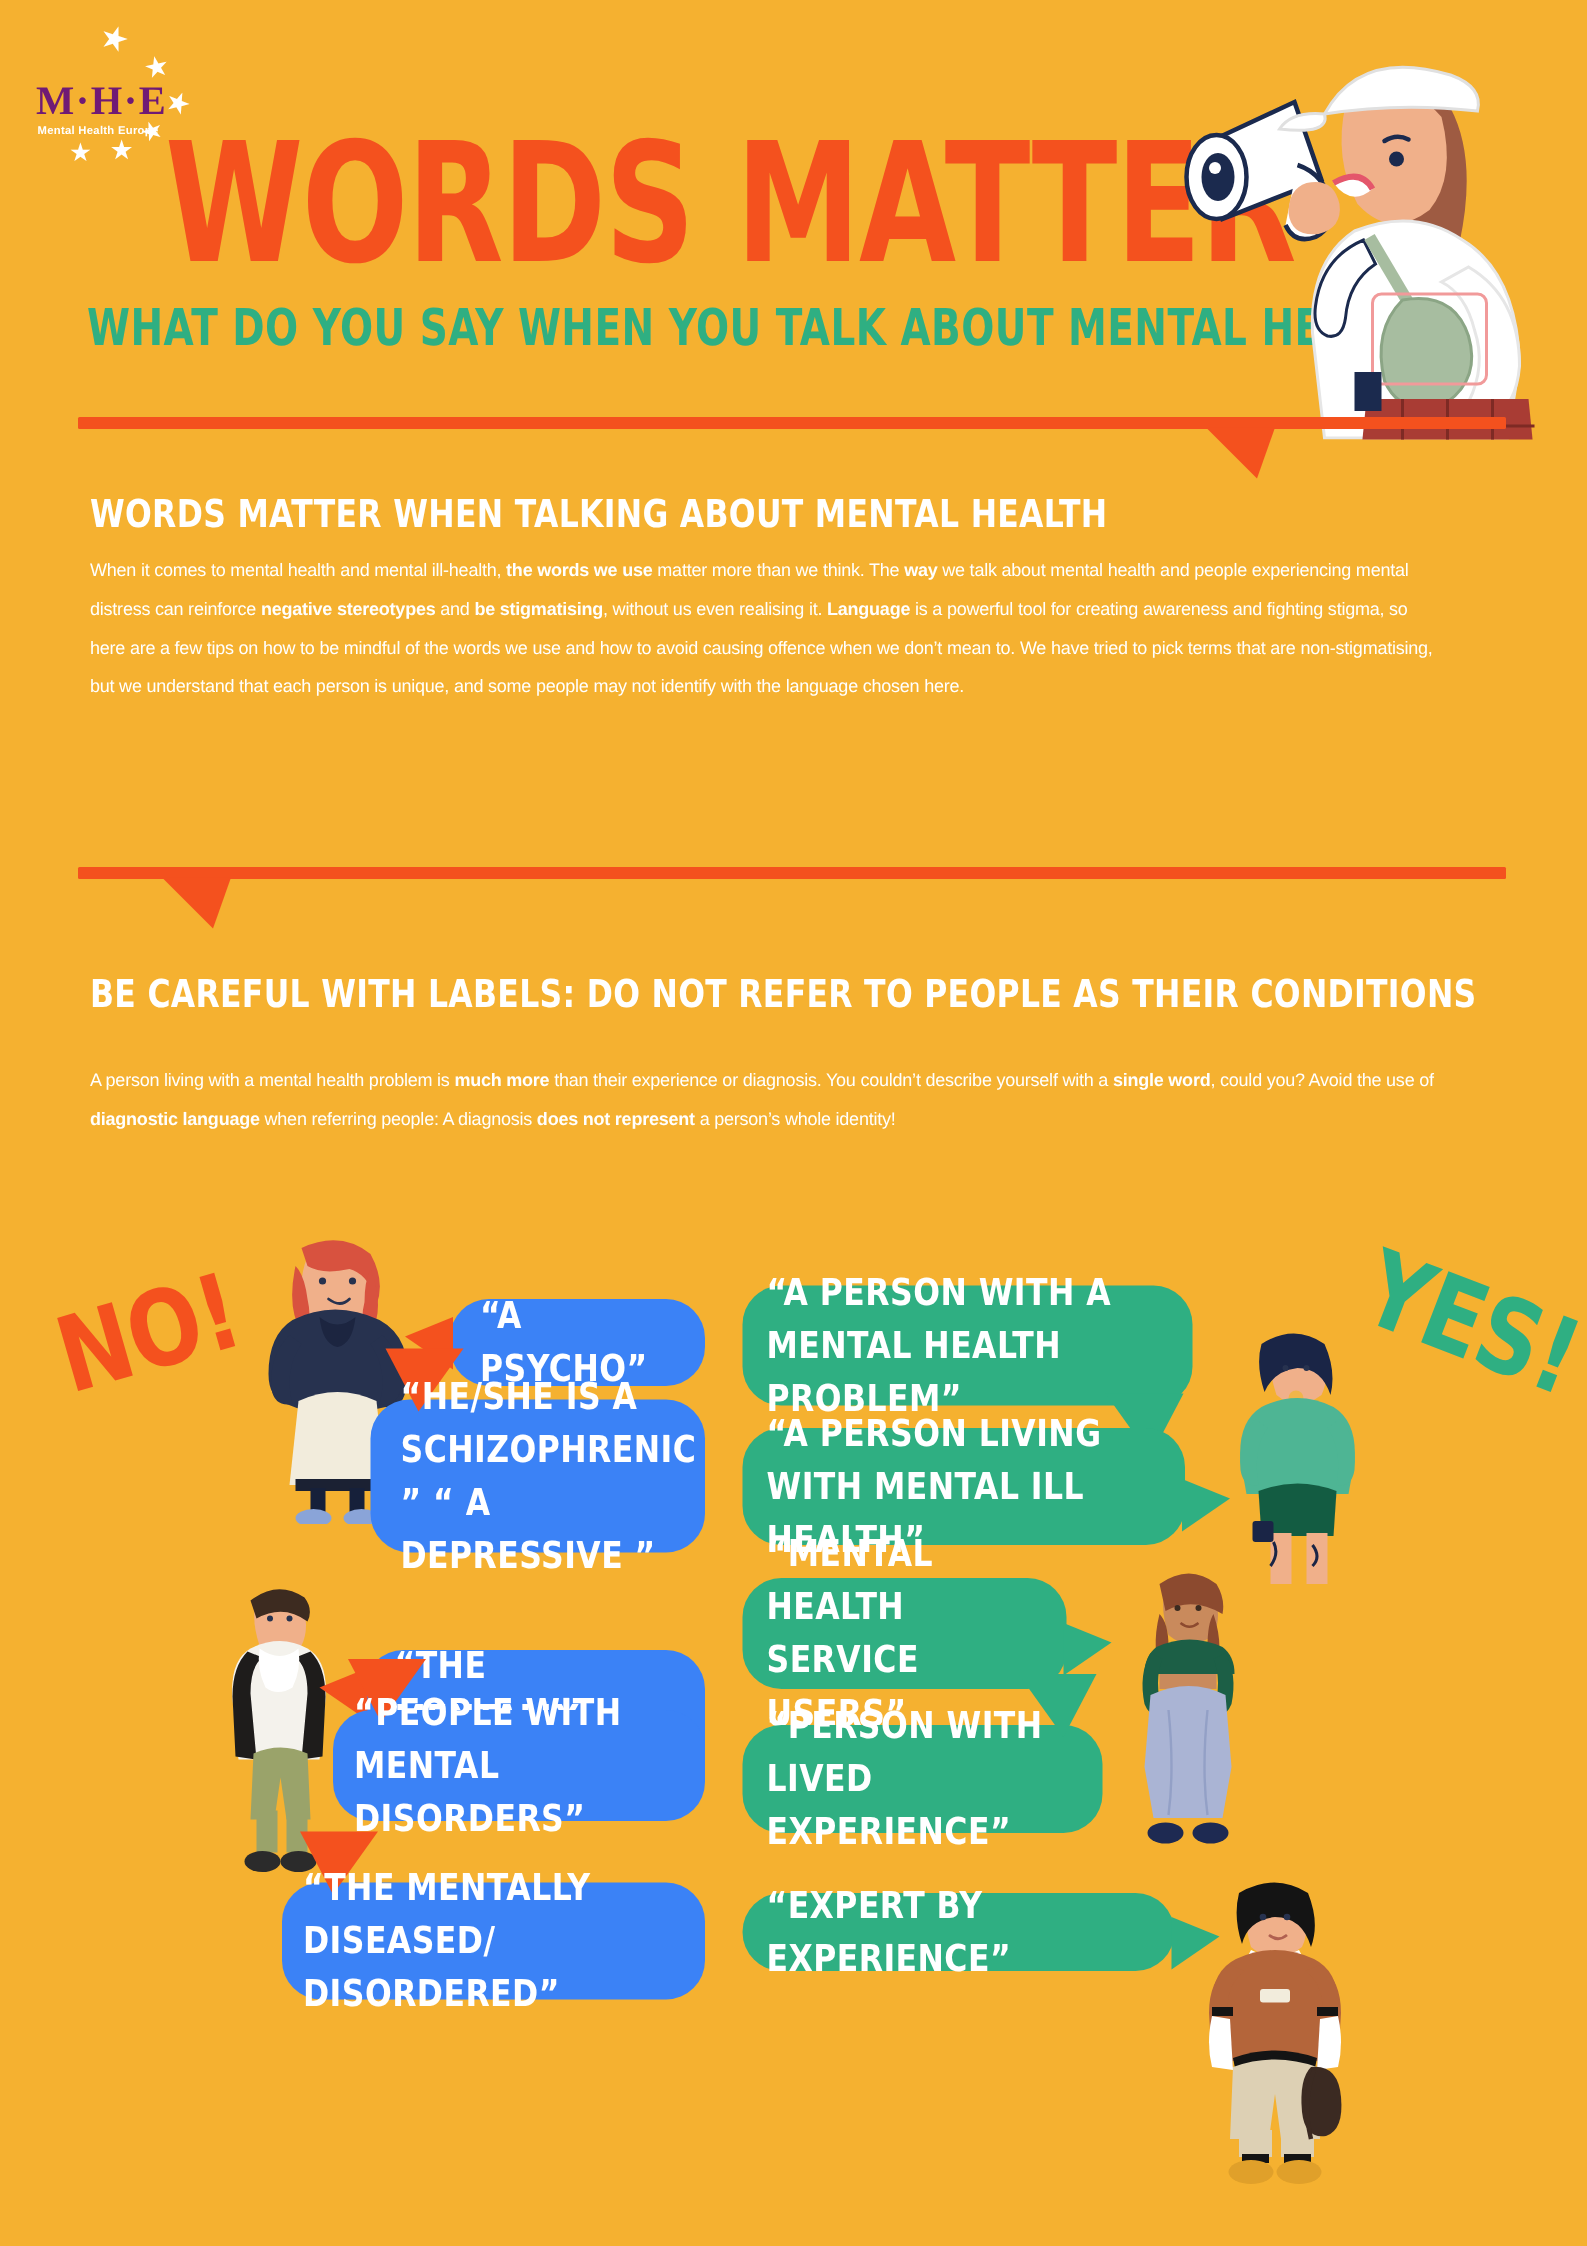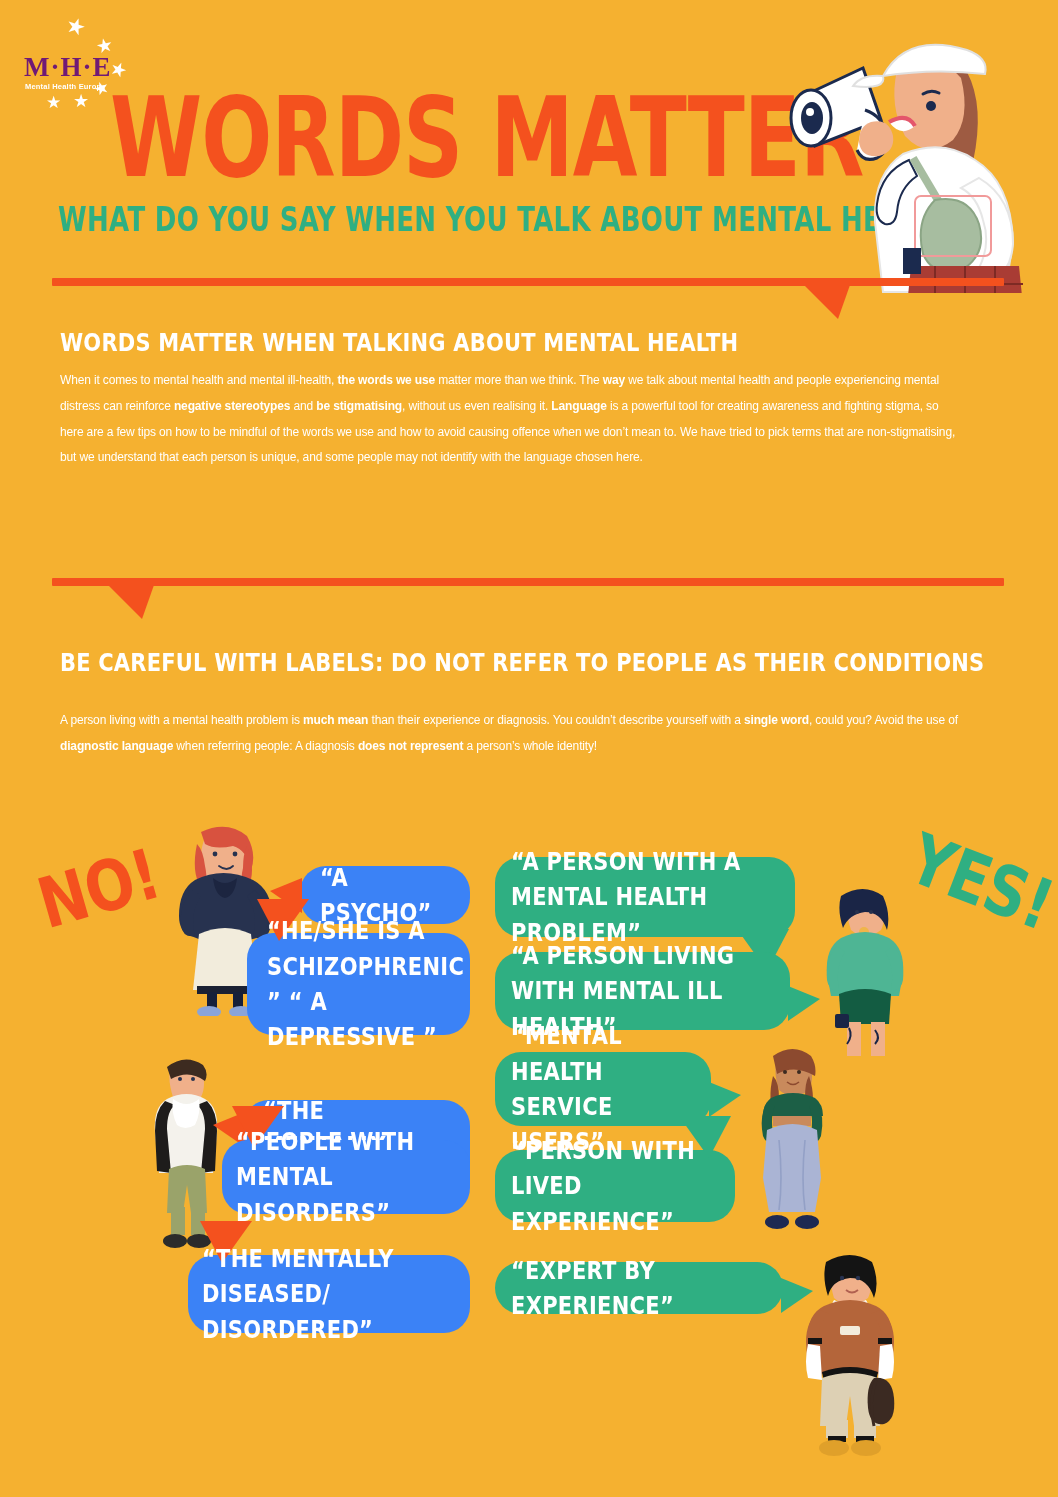--- a/index.html
+++ b/index.html
@@ -227,21 +227,21 @@
     When it comes to mental health and mental ill-health, <b>the words we use</b> matter more than we think. The <b>way</b> we talk about mental health and people experiencing mental distress can reinforce <b>negative stereotypes</b> and <b>be stigmatising</b>, without us even realising it. <b>Language</b> is a powerful tool for creating awareness and fighting stigma, so here are a few tips on how to be mindful of the words we use and how to avoid causing offence when we don’t mean to. We have tried to pick terms that are non-stigmatising, but we understand that each person is unique, and some people may not identify with the language chosen here.
   </div>
 
   <div class="divider" style="left:52px; top:578px; width:952px;">
     <div class="bar"></div>
     <div class="tail" style="left:56px;"></div>
   </div>
 
   <div class="sec-head" style="left:60px; top:648px;">BE CAREFUL WITH LABELS: DO NOT REFER TO PEOPLE AS THEIR CONDITIONS</div>
   <div class="body-par" style="left:60px; top:708px; width:900px;">
-    A person living with a mental health problem is <b>much mean</b> than their experience or diagnosis. You couldn’t describe yourself with a <b>single word</b>, could you? Avoid the use of <b>diagnostic language</b> when referring people: A diagnosis <b>does not represent</b> a person’s whole identity!
+    A person living with a mental health problem is <b>much more</b> than their experience or diagnosis. You couldn’t describe yourself with a <b>single word</b>, could you? Avoid the use of <b>diagnostic language</b> when referring people: A diagnosis <b>does not represent</b> a person’s whole identity!
   </div>
 
   <div class="stamp stamp-no">NO!</div>
   <div class="stamp stamp-yes">YES!</div>
 
   <div class="figure" style="left:175px; top:826px; width:100px; height:190px;">
     <svg width="100" height="190" viewBox="0 0 100 190">
       <path d="M30 12 q20 -14 38 4 q10 22 2 38 q-22 16 -40 -2 q-8 -22 0 -40 Z" fill="#f0b08a"></path>
       <path d="M26 6 q26 -12 46 4 q10 18 4 34 q-4 -20 -18 -24 q-18 4 -28 -2 Z" fill="#d8523f"></path>
       <path d="M22 18 q-6 28 4 44 q8 -4 4 -22 q-2 -16 -8 -22 Z" fill="#d8523f"></path>

